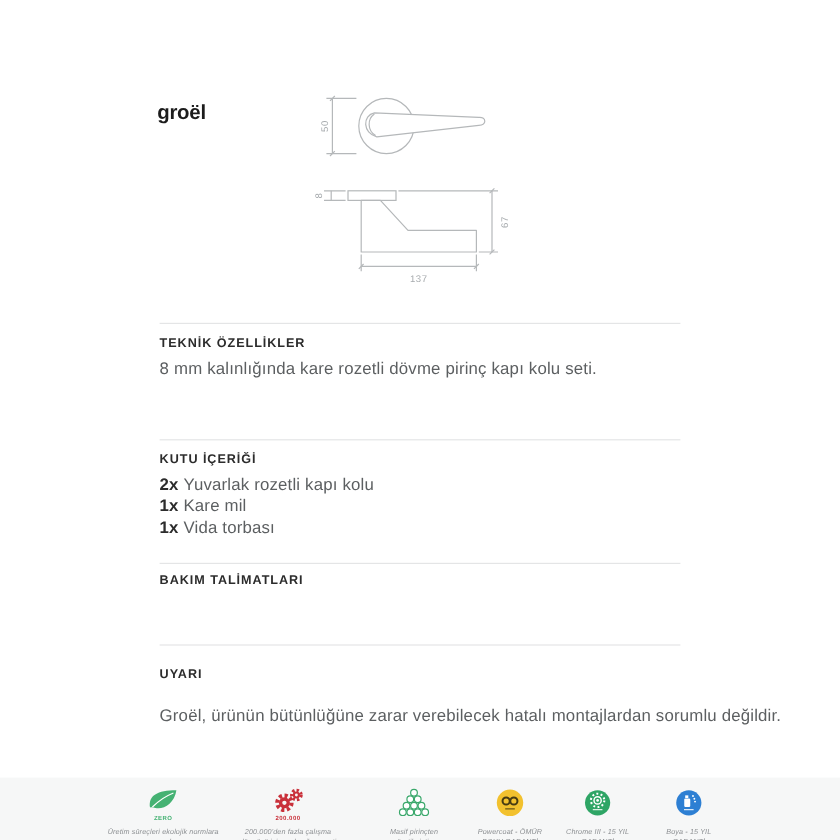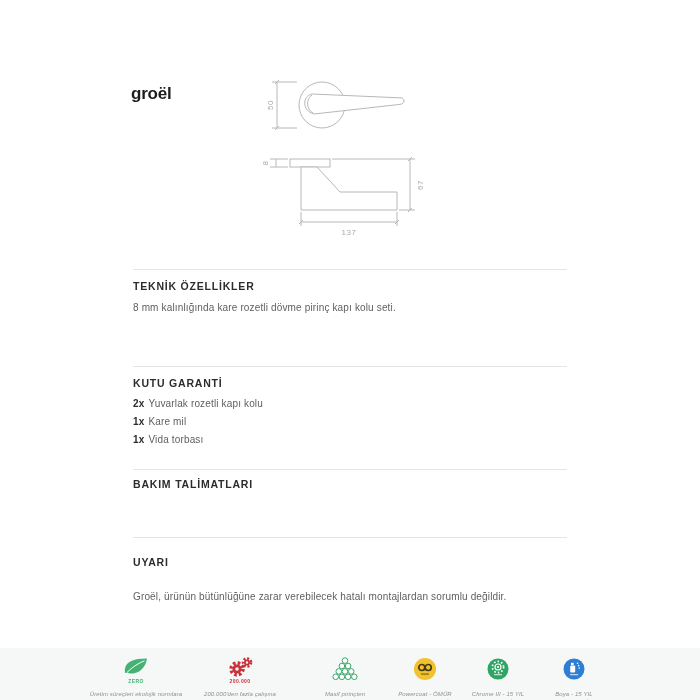--- a/index.html
+++ b/index.html
@@ -12,21 +12,21 @@
     position:absolute; left:131px; top:55px;
     font-size:17px; font-weight:700; letter-spacing:-0.2px; color:#1c1c1c;
   }
   .drawing { position:absolute; left:250px; top:40px; }
   .divider { position:absolute; left:133px; width:434px; height:1px; background:#e4e5e6; }
   .sec-title {
     position:absolute; left:133px; font-size:10.5px; font-weight:700;
     letter-spacing:0.8px; color:#2c2c2c; white-space:nowrap;
   }
   .body-text {
-    position:absolute; left:133px; font-size:10px; color:#5c5f61;
+    position:absolute; left:133px; font-size:14px; color:#5c5f61;
     letter-spacing:0.15px; white-space:nowrap; line-height:15px;
   }
   .item-qty { font-weight:700; color:#2c2c2c; margin-right:4px; }
   .band { position:absolute; left:0; top:619px; width:700px; height:81px; background:#f6f7f7; }
   .badge { position:absolute; top:627px; width:110px; text-align:center; }
   .badge-iconwrap { height:30px; display:flex; align-items:flex-start; justify-content:center; }
   .badge-caption {
     margin:4px auto 0; font-size:6px; font-style:italic; color:#8d9093;
     line-height:8px; letter-spacing:0.1px;
   }
@@ -90,21 +90,21 @@
     </svg>
   </div>
 
   <div class="divider" style="top:240px"></div>
   <div class="sec-title" style="top:251px">TEKNİK ÖZELLİKLER</div>
   <div class="body-text" style="top:271px">8 mm kalınlığında kare rozetli dövme pirinç kapı kolu seti.</div>
   <div class="body-text" style="top:291px">
   </div>
 
   <div class="divider" style="top:337px"></div>
-  <div class="sec-title" style="top:348px">KUTU GARANTİ</div>
+  <div class="sec-title" style="top:348px">KUTU İÇERİĞİ</div>
   <div class="body-text" style="top:367px">
     <span class="item-qty">2x</span><span>Yuvarlak rozetli kapı kolu</span>
   </div>
   <div class="body-text" style="top:385px">
     <span class="item-qty">1x</span><span>Kare mil</span>
   </div>
   <div class="body-text" style="top:403px">
     <span class="item-qty">1x</span><span>Vida torbası</span>
   </div>
 

